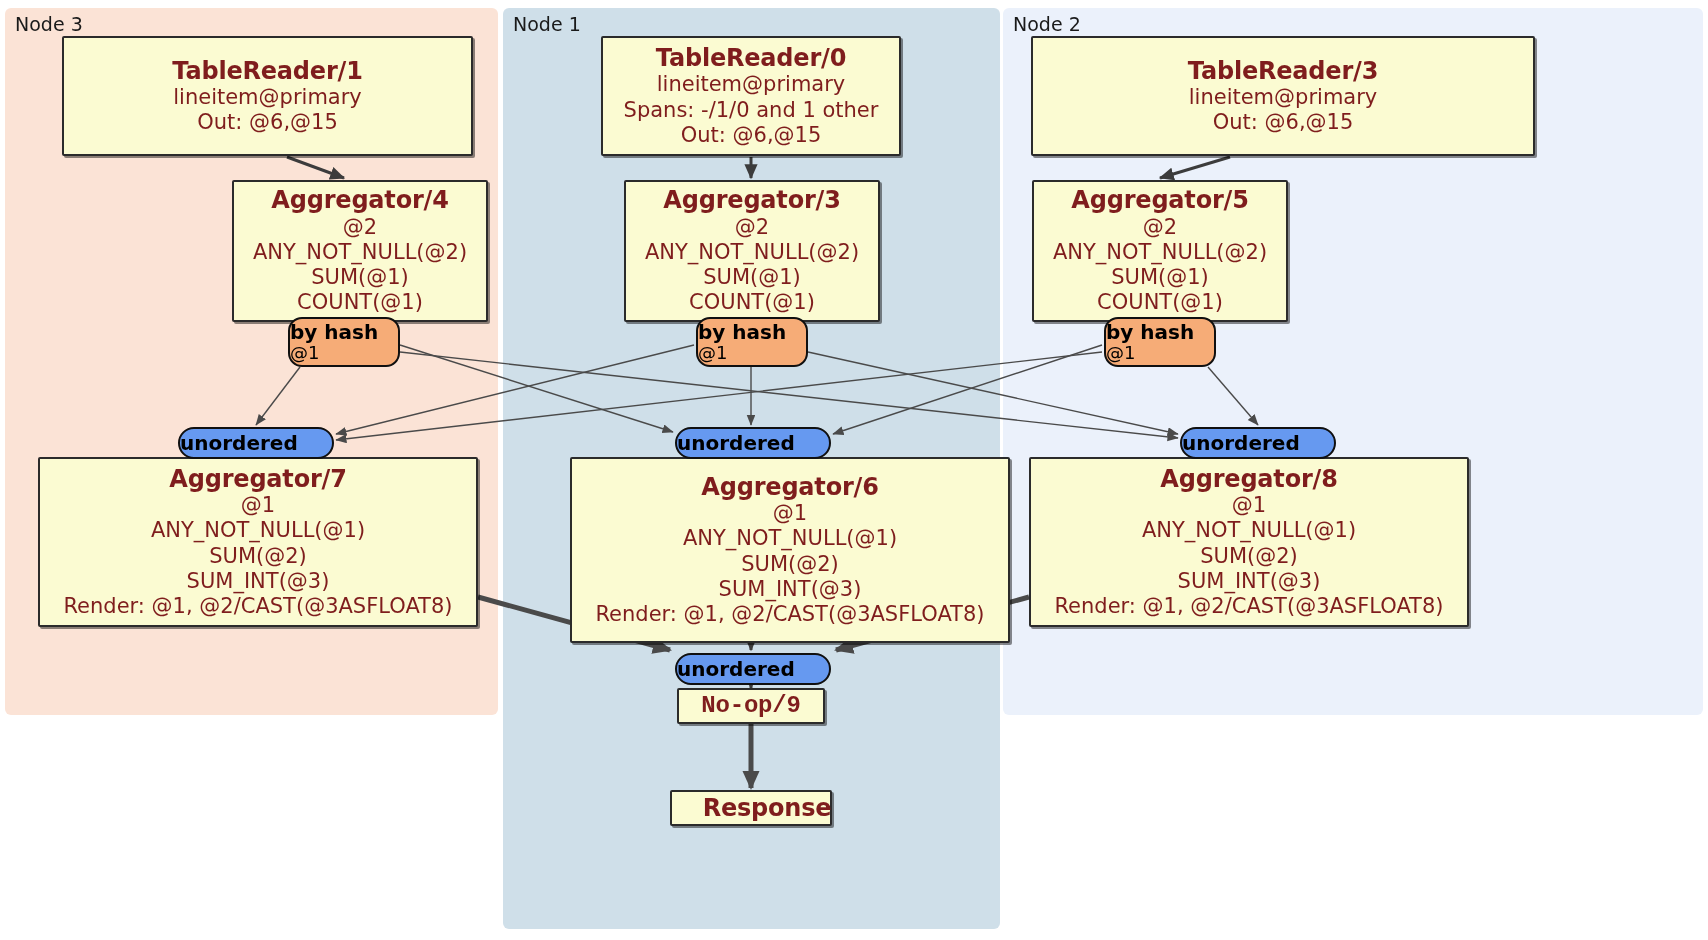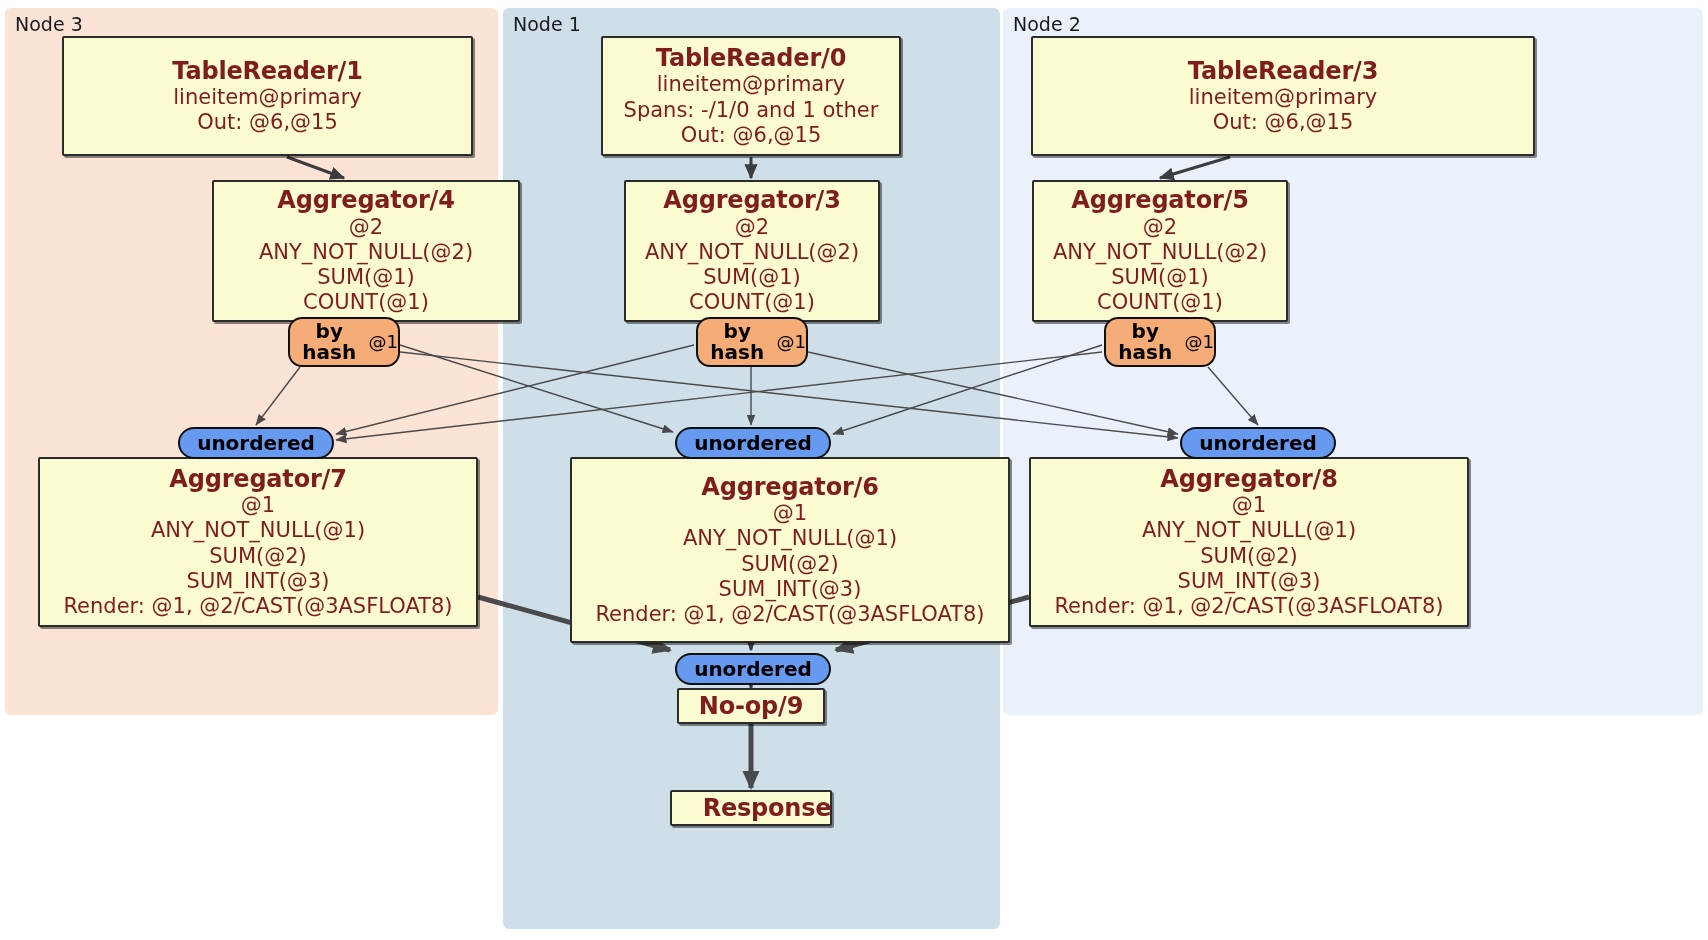--- a/index.html
+++ b/index.html
@@ -69,22 +69,22 @@
   .box.compact .title {
     font-size: 24px;
   }
   .pill {
     position: absolute;
     box-sizing: border-box;
     border: 2px solid #101010;
     border-radius: 16px;
     z-index: 20;
     display: flex;
-    flex-direction: row;
-    align-items: center;
+    flex-direction: column;
+    align-items: flex-start;
     justify-content: center;
     text-align: center;
     color: #000;
   }
   .pill.hash {
     background: #f6ac77;
     border-radius: 14px;
   }
   .pill.unordered {
     background: #6699f0;
@@ -157,21 +157,21 @@
         <div class="title">TableReader/0</div>
         <div class="line">lineitem@primary</div>
         <div class="line">Spans: -/1/0 and 1 other</div>
         <div class="line">Out: @6,@15</div>
       </div>
       <div class="box" style="left: 1031px; top: 36px; width: 504px; height: 120px;">
         <div class="title">TableReader/3</div>
         <div class="line">lineitem@primary</div>
         <div class="line">Out: @6,@15</div>
       </div>
-      <div class="box" style="left: 212px; top: 180px; width: 308px; height: 142px;">
+      <div class="box" style="left: 232px; top: 180px; width: 256px; height: 142px;">
         <div class="title">Aggregator/4</div>
         <div class="line">@2</div>
         <div class="line">ANY_NOT_NULL(@2)</div>
         <div class="line">SUM(@1)</div>
         <div class="line">COUNT(@1)</div>
       </div>
       <div class="box" style="left: 624px; top: 180px; width: 256px; height: 142px;">
         <div class="title">Aggregator/3</div>
         <div class="line">@2</div>
         <div class="line">ANY_NOT_NULL(@2)</div>
@@ -202,21 +202,21 @@
         <div class="line">Render: @1, @2/CAST(@3ASFLOAT8)</div>
       </div>
       <div class="box" style="left: 1029px; top: 457px; width: 440px; height: 170px;">
         <div class="title">Aggregator/8</div>
         <div class="line">@1</div>
         <div class="line">ANY_NOT_NULL(@1)</div>
         <div class="line">SUM(@2)</div>
         <div class="line">SUM_INT(@3)</div>
         <div class="line">Render: @1, @2/CAST(@3ASFLOAT8)</div>
       </div>
-      <div class="box compact" style="left: 677px; top: 688px; width: 148px; height: 36px;">
+      <div class="box compact" style="left: 677px; top: 688px; width: 148px; height: 36px; font-family: Liberation Mono, monospace;">
         <div class="title">No-op/9</div>
       </div>
       <div class="box compact" style="left: 670px; top: 790px; width: 162px; height: 36px; padding-left: 32px;">
         <div class="title">Response</div>
       </div>
     </div>
 
   <div id="pills-layer">
       <div class="pill hash" style="left: 288px; top: 317px; width: 112px; height: 50px; background: rgb(246, 172, 119);">
         <div class="plabel">by hash</div>

